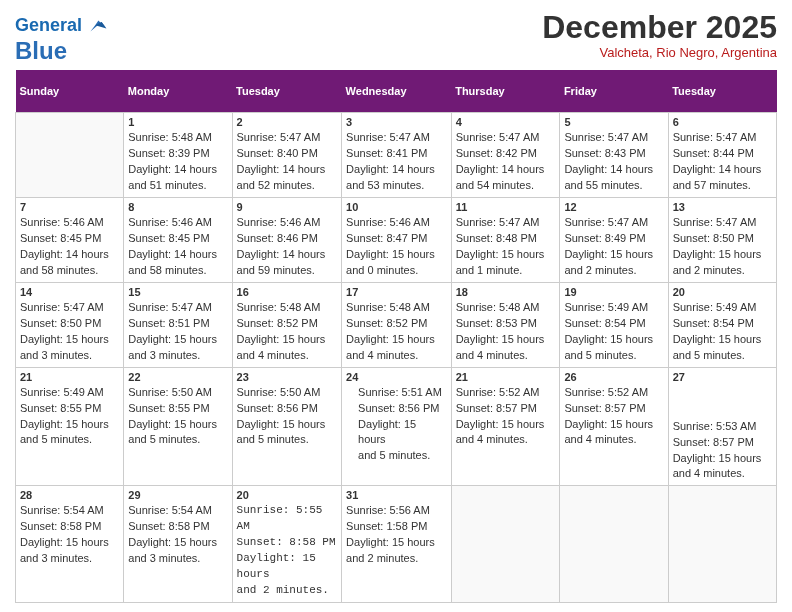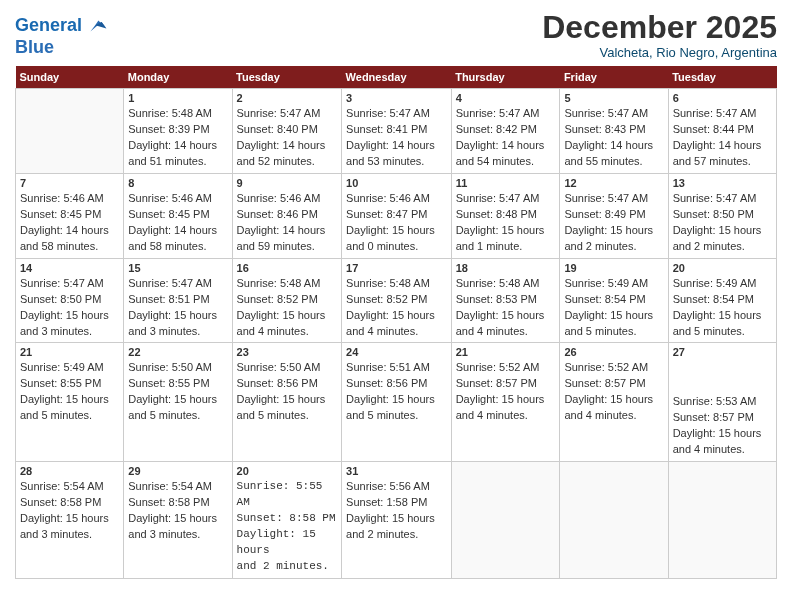--- a/index.html
+++ b/index.html
@@ -41,31 +41,31 @@
       text-align: right;
     }
     .month-title {
       font-size: 32px;
       font-weight: bold;
       color: #333;
       line-height: 1.1;
     }
     .subtitle {
       font-size: 13px;
-      color: #0c4a6e;
+      color: #b91c1c;
     }
     table {
       width: 100%;
       border-collapse: collapse;
       font-size: 10px;
     }
     thead tr th {
-      background-color: #7f1d1d;
+      background-color: #701a75;
       color: #fff;
-      padding: 5px 4px;
+      padding: 15px 4px;
       text-align: left;
       font-size: 11px;
       font-weight: bold;
     }
     tbody tr td {
       border: 1px solid #ccc;
       vertical-align: top;
       padding: 3px 4px;
       height: 82px;
       width: 113px;
@@ -95,21 +95,21 @@
         <div style="display:flex;align-items:center;">
           <span class="logo-text">
             <span class="logo-blue">General</span>
           </span>
           <svg class="logo-icon" viewBox="0 0 30 30">
             <polygon points="8,22 22,10 28,18 18,8 14,14" fill="#2a6db5"></polygon>
             <polygon points="14,14 22,10 28,18" fill="#1a5a9a"></polygon>
           </svg>
         </div>
         <div class="logo-text">
-          <span style="color:#2a6db5;font-size:18px;font-weight:bold;margin-top:35px;">Blue</span>
+          <span style="color:#2a6db5;font-size:24px;font-weight:bold;margin-top:35px;">Blue</span>
         </div>
       </div>
     </div>
     <div class="title-block">
       <div class="month-title">December 2025</div>
       <div class="subtitle">Valcheta, Rio Negro, Argentina</div>
     </div>
   </div>
 
   <table>
@@ -289,21 +289,21 @@
           </td>
           <td>
             <div class="day-num">23</div>
             <div class="day-info" style="white-space: pre-line;">Sunrise: 5:50 AM
 Sunset: 8:56 PM
 Daylight: 15 hours
 and 5 minutes.</div>
           </td>
           <td>
             <div class="day-num">24</div>
-            <div class="day-info" style="white-space: pre-line;">Sunrise: 5:51 AM
+            <div class="day-info" style="white-space: pre-line; margin-left: 12px;">Sunrise: 5:51 AM
 Sunset: 8:56 PM
 Daylight: 15 hours
 and 5 minutes.</div>
           </td>
           <td>
             <div class="day-num">21</div>
             <div class="day-info" style="white-space: pre-line;">Sunrise: 5:52 AM
 Sunset: 8:57 PM
 Daylight: 15 hours
 and 4 minutes.</div>

